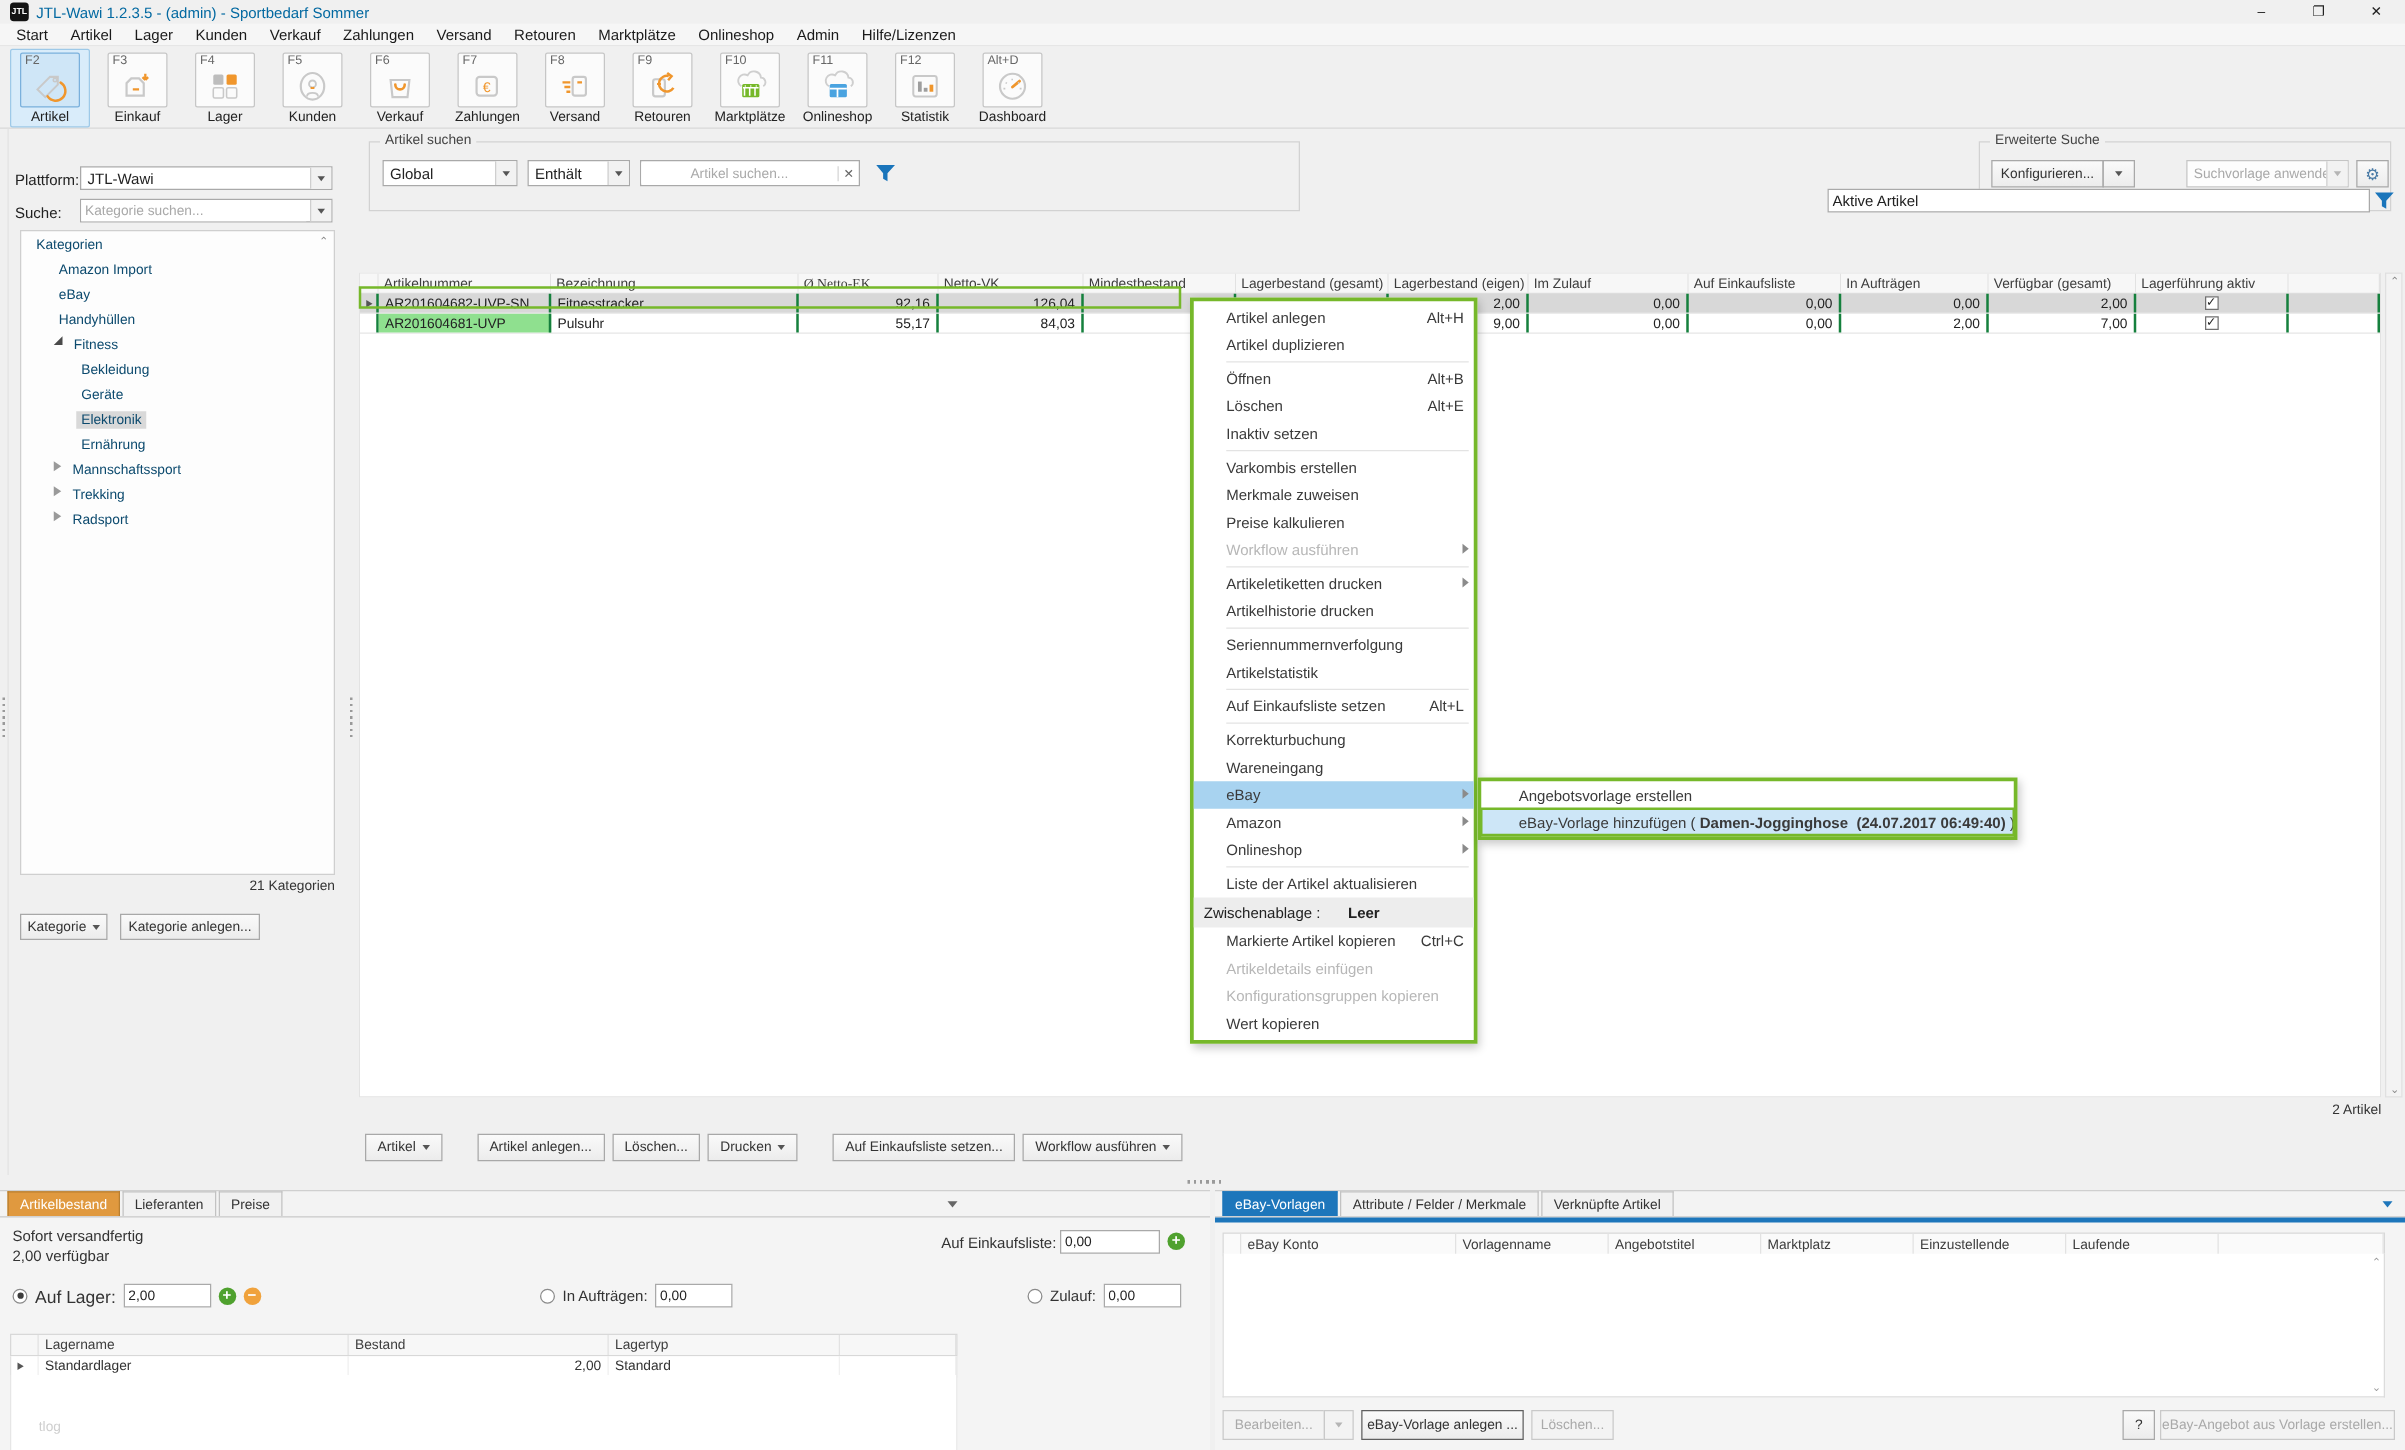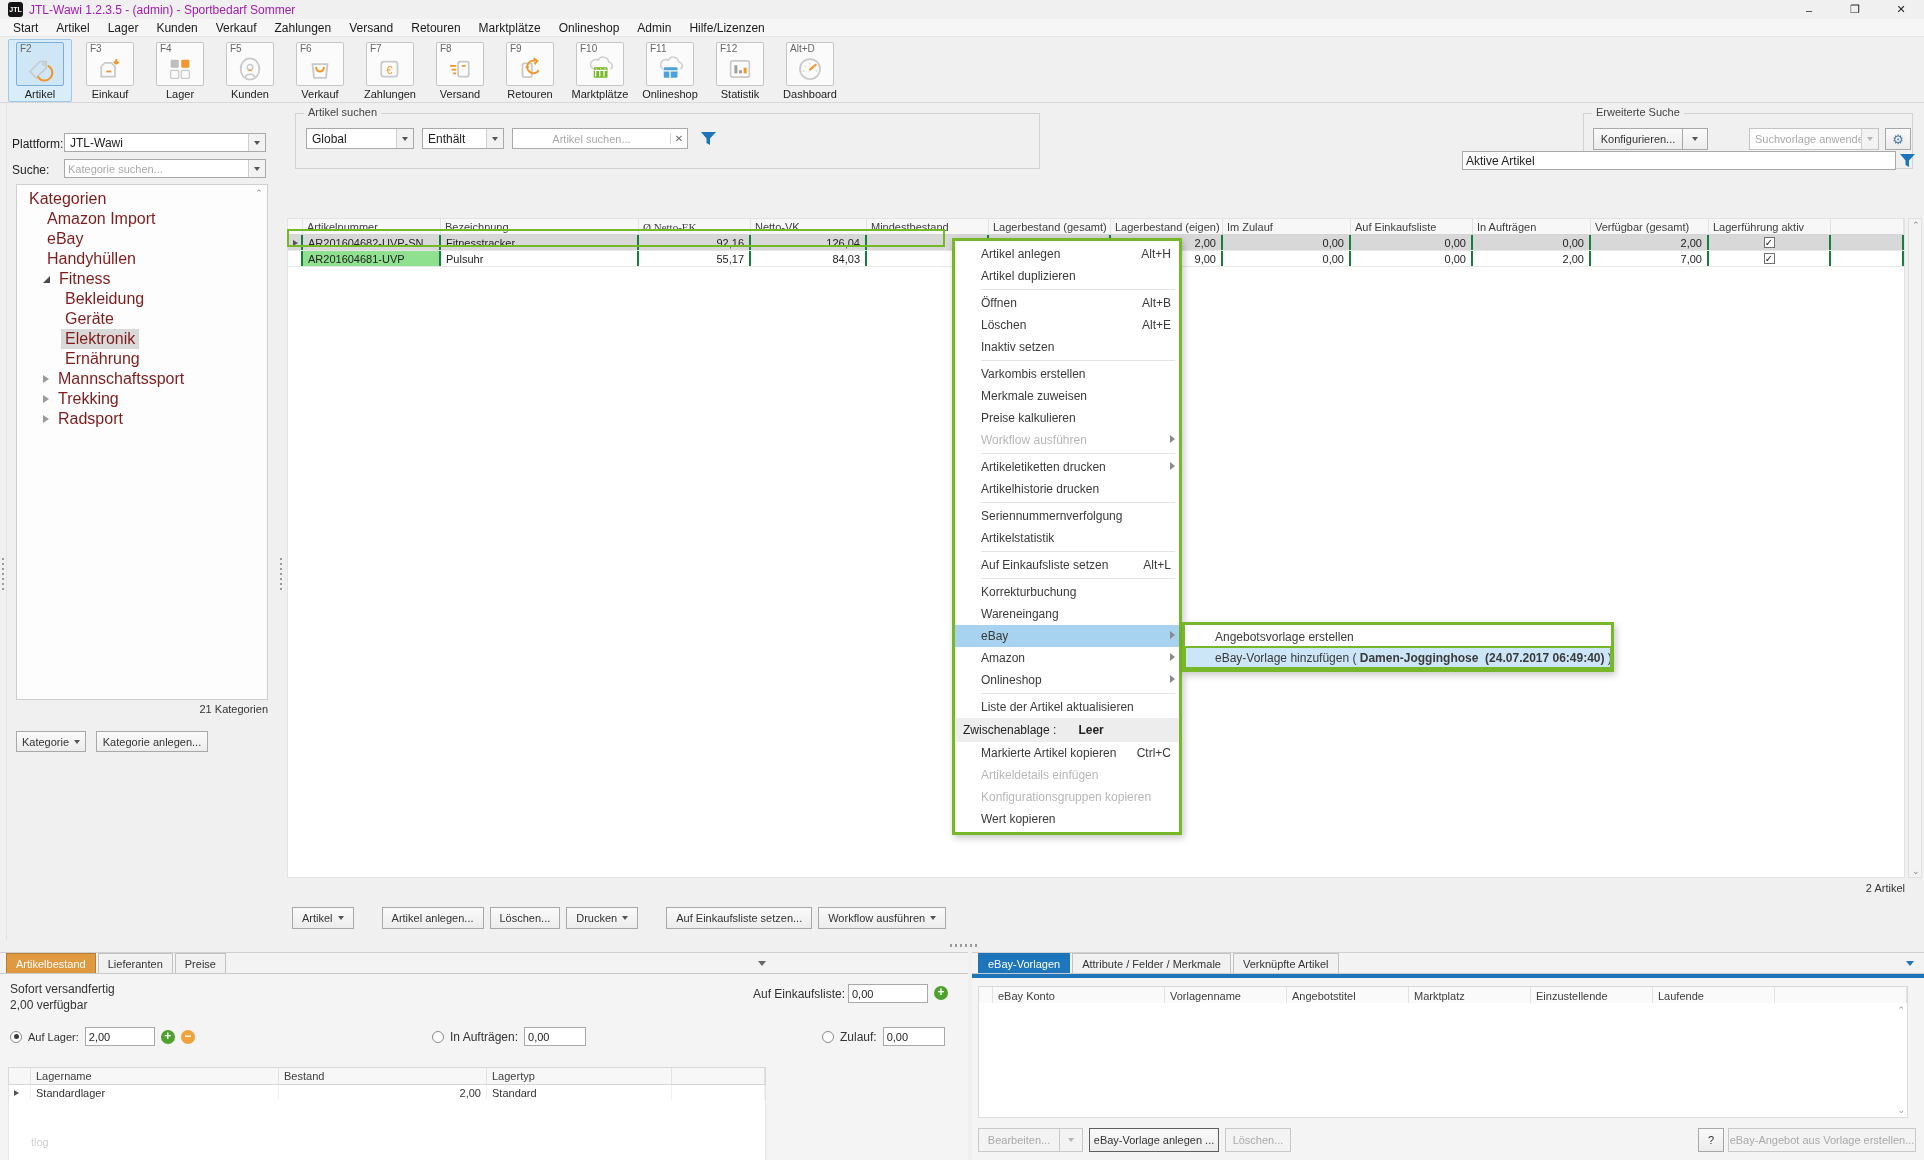--- a/index.html
+++ b/index.html
@@ -5,21 +5,21 @@
   html,body{margin:0;padding:0}
   body{width:1924px;height:1160px;position:relative;background:#f0f0f0;
        font-family:"Liberation Sans",sans-serif;font-size:12px;color:#333;overflow:hidden}
   *{box-sizing:border-box}
 
   
   .titlebar{position:absolute;left:0;top:0;right:0;height:19px;background:#f0f0f0;
             display:flex;align-items:center;padding-left:8px;gap:6px}
   .app-logo{width:15px;height:15px;background:#141414;color:#fff;font-size:7px;font-weight:bold;
             display:flex;align-items:center;justify-content:center;border-radius:3px}
-  .title-text{font-size:12px;color:#a21caf}
+  .title-text{font-size:12px;color:#0369a1}
   .win-controls{position:absolute;right:0;top:0;height:19px;display:flex}
   .win-btn{width:46px;height:19px;display:flex;align-items:center;justify-content:center;
            font-size:11px;color:#222}
 
   
   .menubar{position:absolute;top:19px;left:0;right:0;height:18px;background:#f6f6f6;
            display:flex;align-items:center;padding-left:4px;border-bottom:1px solid #e6e6e6}
   .menu-item{padding:0 9px;font-size:12px;color:#1a1a1a;cursor:default}
 
   
@@ -56,21 +56,21 @@
   .pm{width:14px;height:14px;border-radius:50%;color:#fff;font-size:12px;line-height:13px;text-align:center;font-weight:bold;display:inline-block}
   .pm.plus{background:#4fa12e}
   .pm.minus{background:#f0a23c}
   .funnel{display:inline-block}
   .chev{font-size:9px;color:#888}
 
   
   .sidebar{position:absolute;left:8px;top:103px;width:268px;height:837px}
   .side-label{position:absolute;left:4px;font-size:12px;color:#222}
   .tree-box{position:absolute;left:8px;top:81px;width:252px;height:516px;background:#fdfdfd;border:1px solid #cfcfcf}
-  .tree-row{height:20px;display:flex;align-items:center;font-size:16px;color:#7f1d1d;position:relative;white-space:nowrap}
+  .tree-row{height:20px;display:flex;align-items:flex-start;font-size:11px;color:#0c4a6e;position:relative;white-space:nowrap}
   .tree-row .lbl{padding:1px 4px}
   .tree-row.selected .lbl{background:#d9d9d9}
   .tri-col{width:0;height:0;border-top:4px solid transparent;border-bottom:4px solid transparent;border-left:6px solid #9a9a9a;margin-right:5px}
   .tri-exp{width:0;height:0;border-left:7px solid transparent;border-bottom:7px solid #4a4a4a;margin-right:5px}
   .tree-scroll{position:absolute;right:1px;top:1px;width:14px;height:14px;display:flex;align-items:center;justify-content:center}
   .count-label{position:absolute;font-size:11px;color:#333}
 
   
   .main{position:absolute;left:287px;top:103px;width:1629px;height:837px}
   .gridwrap{position:absolute;left:0;top:115px;width:1618px;height:660px;background:#fff;border:1px solid #e3e3e3}
@@ -655,21 +655,21 @@
   <div class="panel-body">
     <div style="position:absolute;left:10px;top:8px;font-size:12px">Sofort versandfertig</div>
     <div style="position:absolute;left:10px;top:24px;font-size:12px">2,00  verfügbar</div>
 
     <span style="position:absolute;left:753px;top:13px;font-size:12px">Auf Einkaufsliste:</span>
     <input class="input" style="position: absolute; left: 848px; top: 10px; width: 80px; height: 19px;" value="0,00">
     <span class="pm plus" style="position:absolute;left:934px;top:12px">+</span>
 
     <div style="position:absolute;left:10px;top:53px;display:flex;align-items:center;gap:6px">
       <span class="rad on"></span>
-      <span style="font-size:11px">Auf Lager:</span>
+      <span style="font-size:14px">Auf Lager:</span>
       <input class="input" style="width: 70px; height: 19px;" value="2,00">
       <span class="pm plus">+</span>
       <span class="pm minus">−</span>
     </div>
     <div style="position:absolute;left:432px;top:53px;display:flex;align-items:center;gap:6px">
       <span class="rad"></span>
       <span style="font-size:12px">In Aufträgen:</span>
       <input class="input" style="width: 62px; height: 19px;" value="0,00">
     </div>
     <div style="position:absolute;left:822px;top:53px;display:flex;align-items:center;gap:6px">

